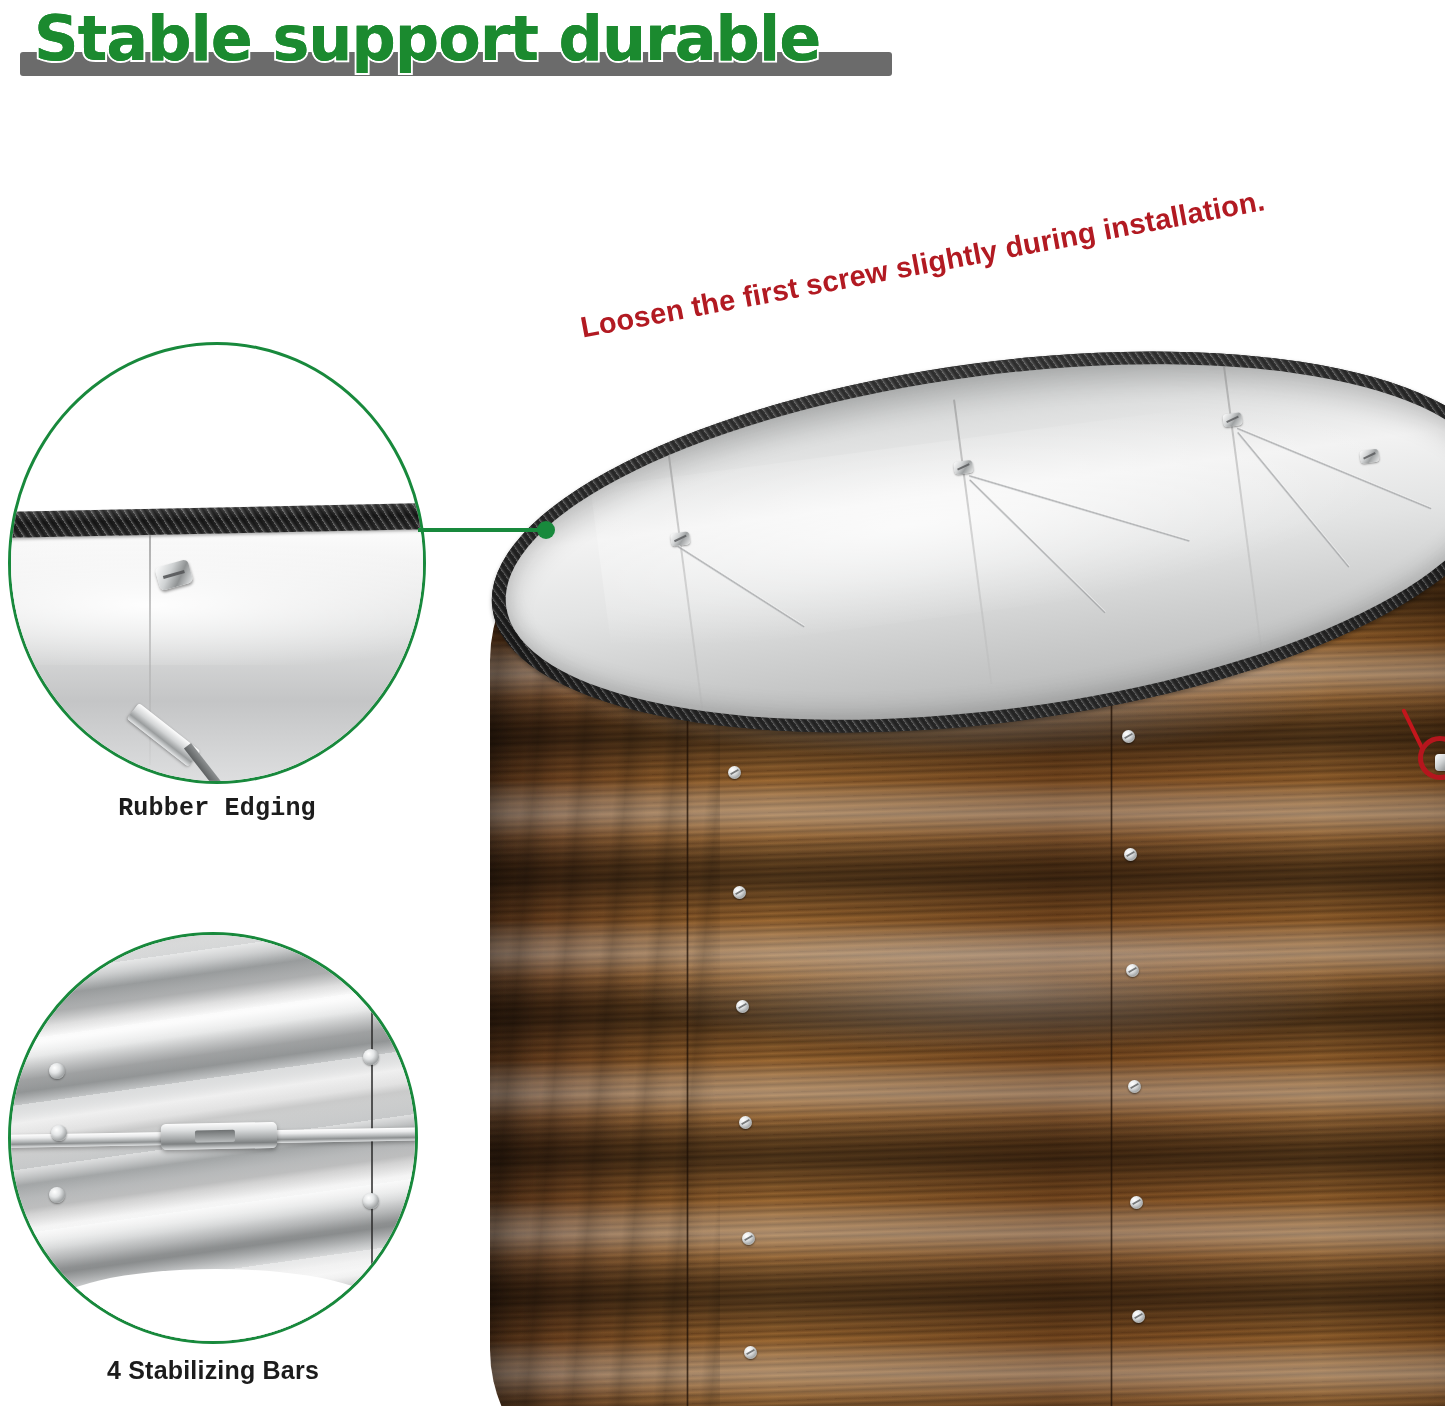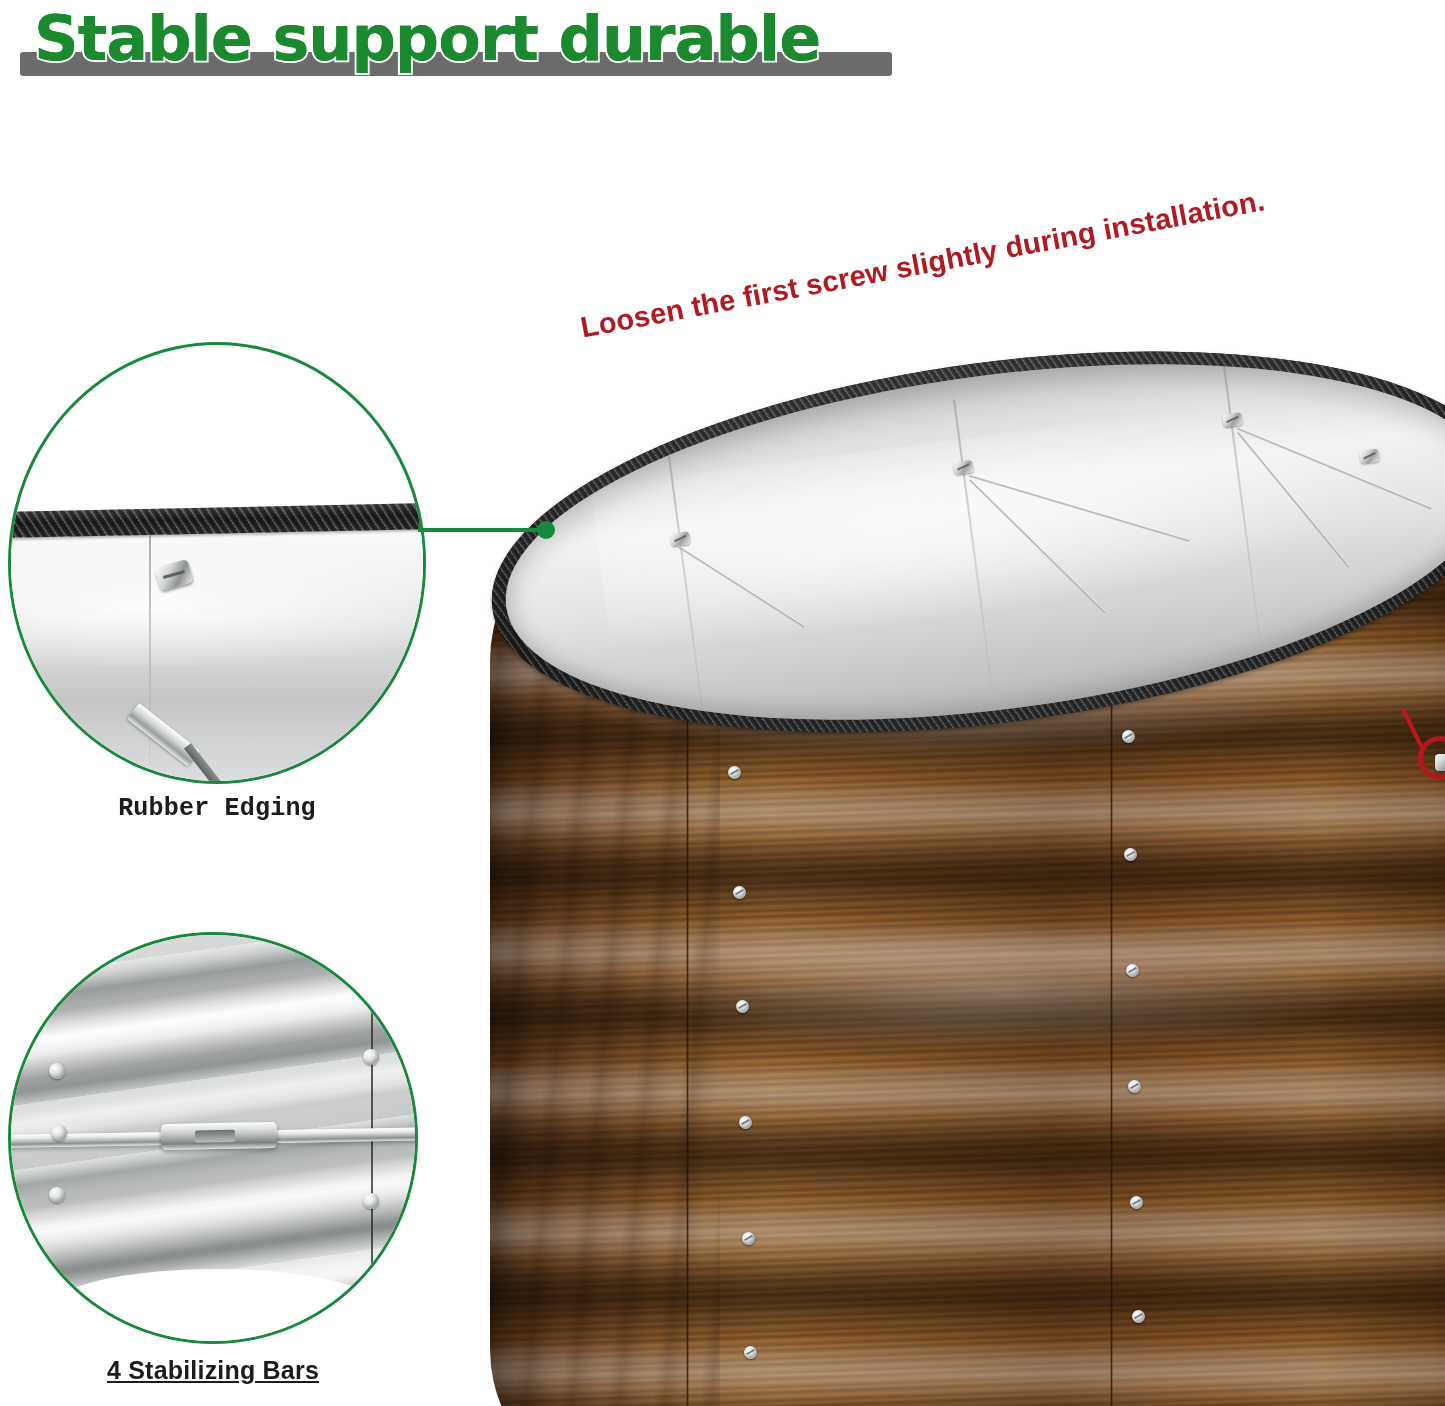--- a/index.html
+++ b/index.html
@@ -387,21 +387,21 @@
     position:absolute; left:180px; top:398px;
     width:58px; height:9px;
     background:linear-gradient(to bottom,#8d9091,#5e6162);
     transform:rotate(52deg);
     transform-origin:left top;
   }
 
   
   #i2 { left:8px; top:932px; width:410px; height:412px; }
   #i2 .inset-circle { width:410px; height:412px; }
-  #i2-label { left:0; top:424px;text-decoration:underline; }
+  #i2-label { left:0; top:424px; }
 
   .sb-corr {
     position:absolute; left:-10px; top:-10px;
     width:440px; height:440px;
     background:
       repeating-linear-gradient(
         to bottom,
         #fbfbfb 0px,
         #e8e9e9 14px,
         #c3c5c6 34px,

